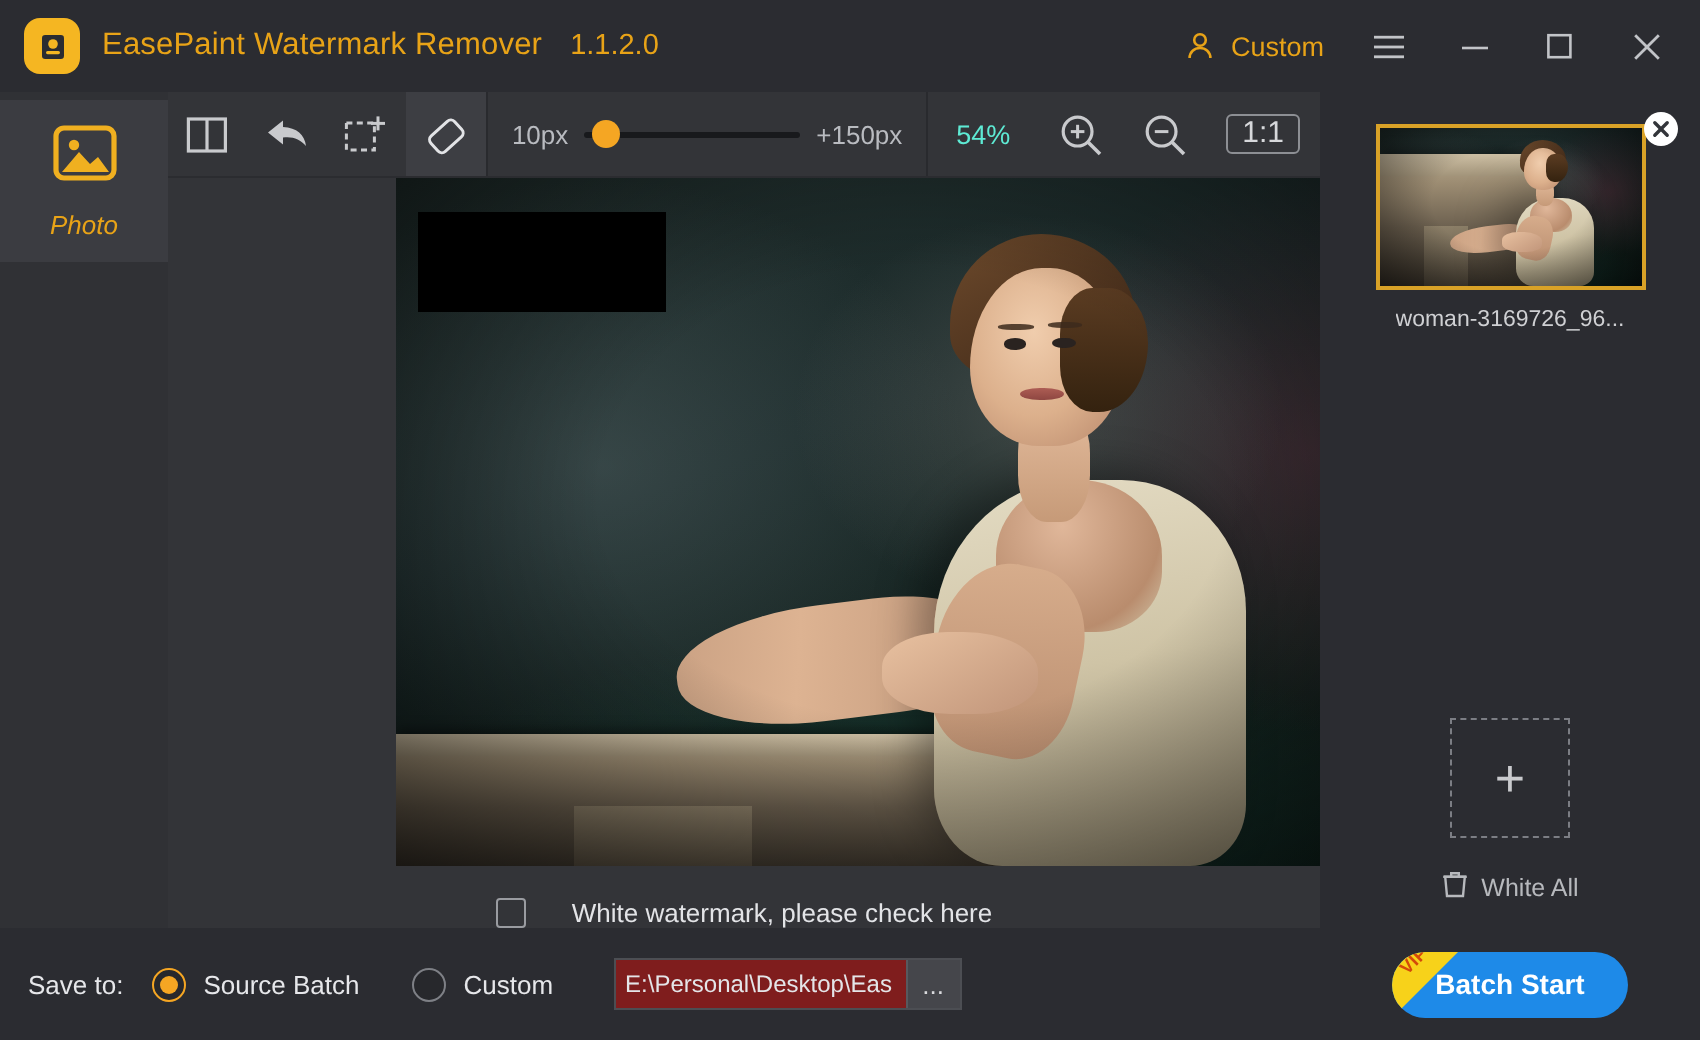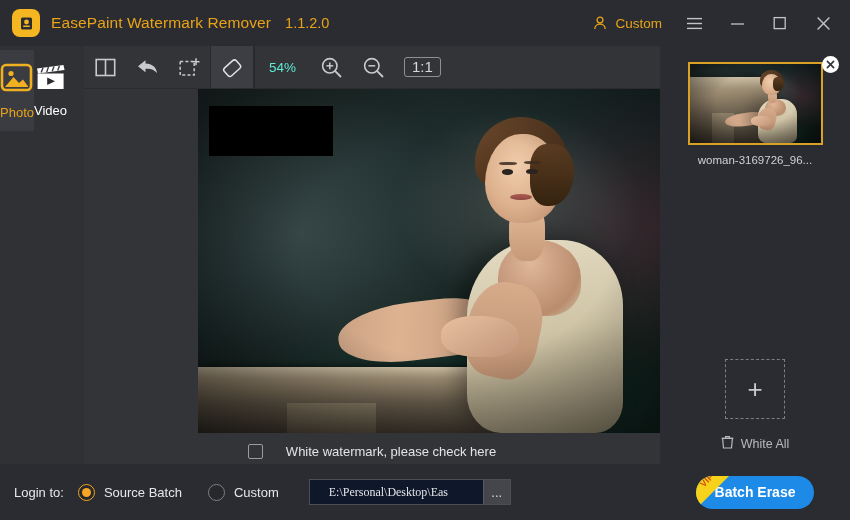--- a/index.html
+++ b/index.html
@@ -58,22 +58,23 @@
 
   
   .body {
     flex: 1 1 auto; display: flex; min-height: 0;
   }
 
   
   .sidebar {
     width: 84px; flex: 0 0 84px;
     background: #303135;
-    display: flex; flex-direction: row;
+    display: flex; flex-direction: column;
     padding-top: 4px;
+    font-style: italic;
   }
   .side-item {
     height: 81px;
     display: flex; flex-direction: column;
     align-items: center; justify-content: center;
     gap: 8px;
   }
   .side-item.active { background: #3b3c41; }
   .side-label { font-size: 13px; color: #ffffff; }
   .side-item.active .side-label { color: #e8a317; }
@@ -240,21 +241,21 @@
     border-radius: 42% 48% 40% 44%;
   }
   .mark-rect {
     position: absolute; left: 11px; top: 17px;
     width: 124px; height: 50px;
     background: #000000;
   }
 
   .check-row {
     height: 26px; flex: 0 0 26px;
-    display: flex; align-items: center; justify-content: center;
+    display: flex; align-items: flex-end; justify-content: center;
     gap: 23px; background: #333438;
   }
   .checkbox {
     width: 13px; height: 13px; border: 1px solid #9a9ca1;
     border-radius: 2px; background: transparent;
   }
   .check-label { color: #e3e4e7; font-size: 13px; }
 
   
   .rightpanel {
@@ -327,24 +328,24 @@
   .radio.on::after {
     content: ""; width: 9px; height: 9px; border-radius: 50%;
     background: #f5a623;
   }
   .path-wrap {
     display: flex; align-items: stretch;
     height: 24px; margin-left: 4px;
     border: 1px solid #4c4e53;
   }
   .path-input {
-    width: 135px; background: #0f172a;
+    width: 135px; background: #7f1d1d;
     color: #e4e5e8; font-size: 12px;
     border: none; outline: none;
-    padding: 0 19px; font-family: Liberation Serif, serif;
+    padding: 0 5px; font-family: Liberation Sans, sans-serif;
   }
   .browse-btn {
     width: 26px; background: #45464b;
     color: #d9dadd; font-size: 13px;
     display: flex; align-items: center; justify-content: center;
     border-left: 1px solid #57595e;
   }
   .bottom-spacer { flex: 1 1 auto; }
   .pill {
     height: 33px; border-radius: 17px;
@@ -431,36 +432,20 @@
       <div class="side-item active">
         <span>
           <svg width="33" height="31" viewBox="0 0 33 31">
             <rect x="2" y="3" width="29" height="25" rx="4" fill="none" stroke="#f0b020" stroke-width="2.6"></rect>
             <circle cx="11" cy="11.5" r="2.6" fill="#f0b020"></circle>
             <path d="M5 25 L13.5 15 L19 21 L23 17.5 L28.5 25 Z" fill="#f0b020"></path>
           </svg>
         </span>
         <span class="side-label">Photo</span>
       </div>
-      <div class="side-item">
-        <span>
-          <svg width="31" height="28" viewBox="0 0 31 28">
-            <path d="M2 5.5 L28.5 2 L29.5 7 L3 10.5 Z" fill="#ffffff"></path>
-            <g stroke="#3b3c41" stroke-width="1.4">
-              <line x1="8" y1="4.8" x2="6.2" y2="9.6"></line>
-              <line x1="13.5" y1="4.1" x2="11.7" y2="8.9"></line>
-              <line x1="19" y1="3.4" x2="17.2" y2="8.2"></line>
-              <line x1="24.5" y1="2.7" x2="22.7" y2="7.5"></line>
-            </g>
-            <rect x="2.6" y="10.5" width="26" height="15.5" fill="#ffffff"></rect>
-            <path d="M12.2 14.6 L20 18.3 L12.2 22 Z" fill="#2b2c31"></path>
-          </svg>
-        </span>
-        <span class="side-label">Video</span>
-      </div>
     </div>
 
     <div class="center">
 
       <div class="toolbar">
         <div class="tool">
           <svg width="21" height="19" viewBox="0 0 21 19">
             <rect x="1.2" y="1.5" width="18.5" height="16" fill="none" stroke="#c9cacd" stroke-width="1.6"></rect>
             <line x1="10.5" y1="1.5" x2="10.5" y2="17.5" stroke="#c9cacd" stroke-width="1.6"></line>
           </svg>
@@ -478,20 +463,28 @@
           </svg>
         </div>
         <div class="tool-sep"></div>
         <div class="tool active">
           <svg width="23" height="21" viewBox="0 0 23 21">
             <rect x="3" y="6" width="16" height="10.5" rx="2.6" fill="none" stroke="#e2e3e6" stroke-width="1.5" transform="rotate(-42 11 11)"></rect>
           </svg>
         </div>
         <div class="tool-sep"></div>
 
+        <div class="brush-wrap">
+          <span class="brush-label">10px</span>
+          <span class="slider">
+            <span class="slider-track"></span>
+            <span class="slider-knob"></span>
+          </span>
+          <span class="brush-label">+150px</span>
+        </div>
 
         <div class="tool-sep"></div>
         <div class="zoom-wrap">
           <span class="zoom-level">54%</span>
           <div class="tool">
             <svg width="23" height="23" viewBox="0 0 23 23">
               <circle cx="9.8" cy="9.8" r="7.2" fill="none" stroke="#c9cacd" stroke-width="1.6"></circle>
               <line x1="15.2" y1="15.2" x2="21" y2="21" stroke="#c9cacd" stroke-width="1.8"></line>
               <line x1="6.4" y1="9.8" x2="13.2" y2="9.8" stroke="#c9cacd" stroke-width="1.5"></line>
               <line x1="9.8" y1="6.4" x2="9.8" y2="13.2" stroke="#c9cacd" stroke-width="1.5"></line>
@@ -582,37 +575,37 @@
               <path d="M4.6 3.2 v-1.6 h3.8 v1.6" fill="none" stroke="#b7b9bd" stroke-width="1.2"></path>
             </svg>
           </span>
           <span>White All</span>
         </div>
       </div>
     </div>
   </div>
 
   <div class="bottombar">
-    <span class="save-label">Login to:</span>
+    <span class="save-label">Save to:</span>
 
     <div class="radio-item">
       <span class="radio on"></span>
       <span>Source Batch</span>
     </div>
     <div class="radio-item">
       <span class="radio"></span>
       <span>Custom</span>
     </div>
 
     <div class="path-wrap">
       <input class="path-input" type="text" value="E:\Personal\Desktop\Eas" style="">
       <div class="browse-btn">...</div>
     </div>
 
     <div class="bottom-spacer"></div>
 
     <div class="pill pill-batch">
       <span class="vip-ribbon"></span>
       <span class="vip-text">VIP</span>
-      <span>Batch Erase</span>
+      <span>Batch Start</span>
     </div>
   </div>
 </div>
 
 </body></html>

